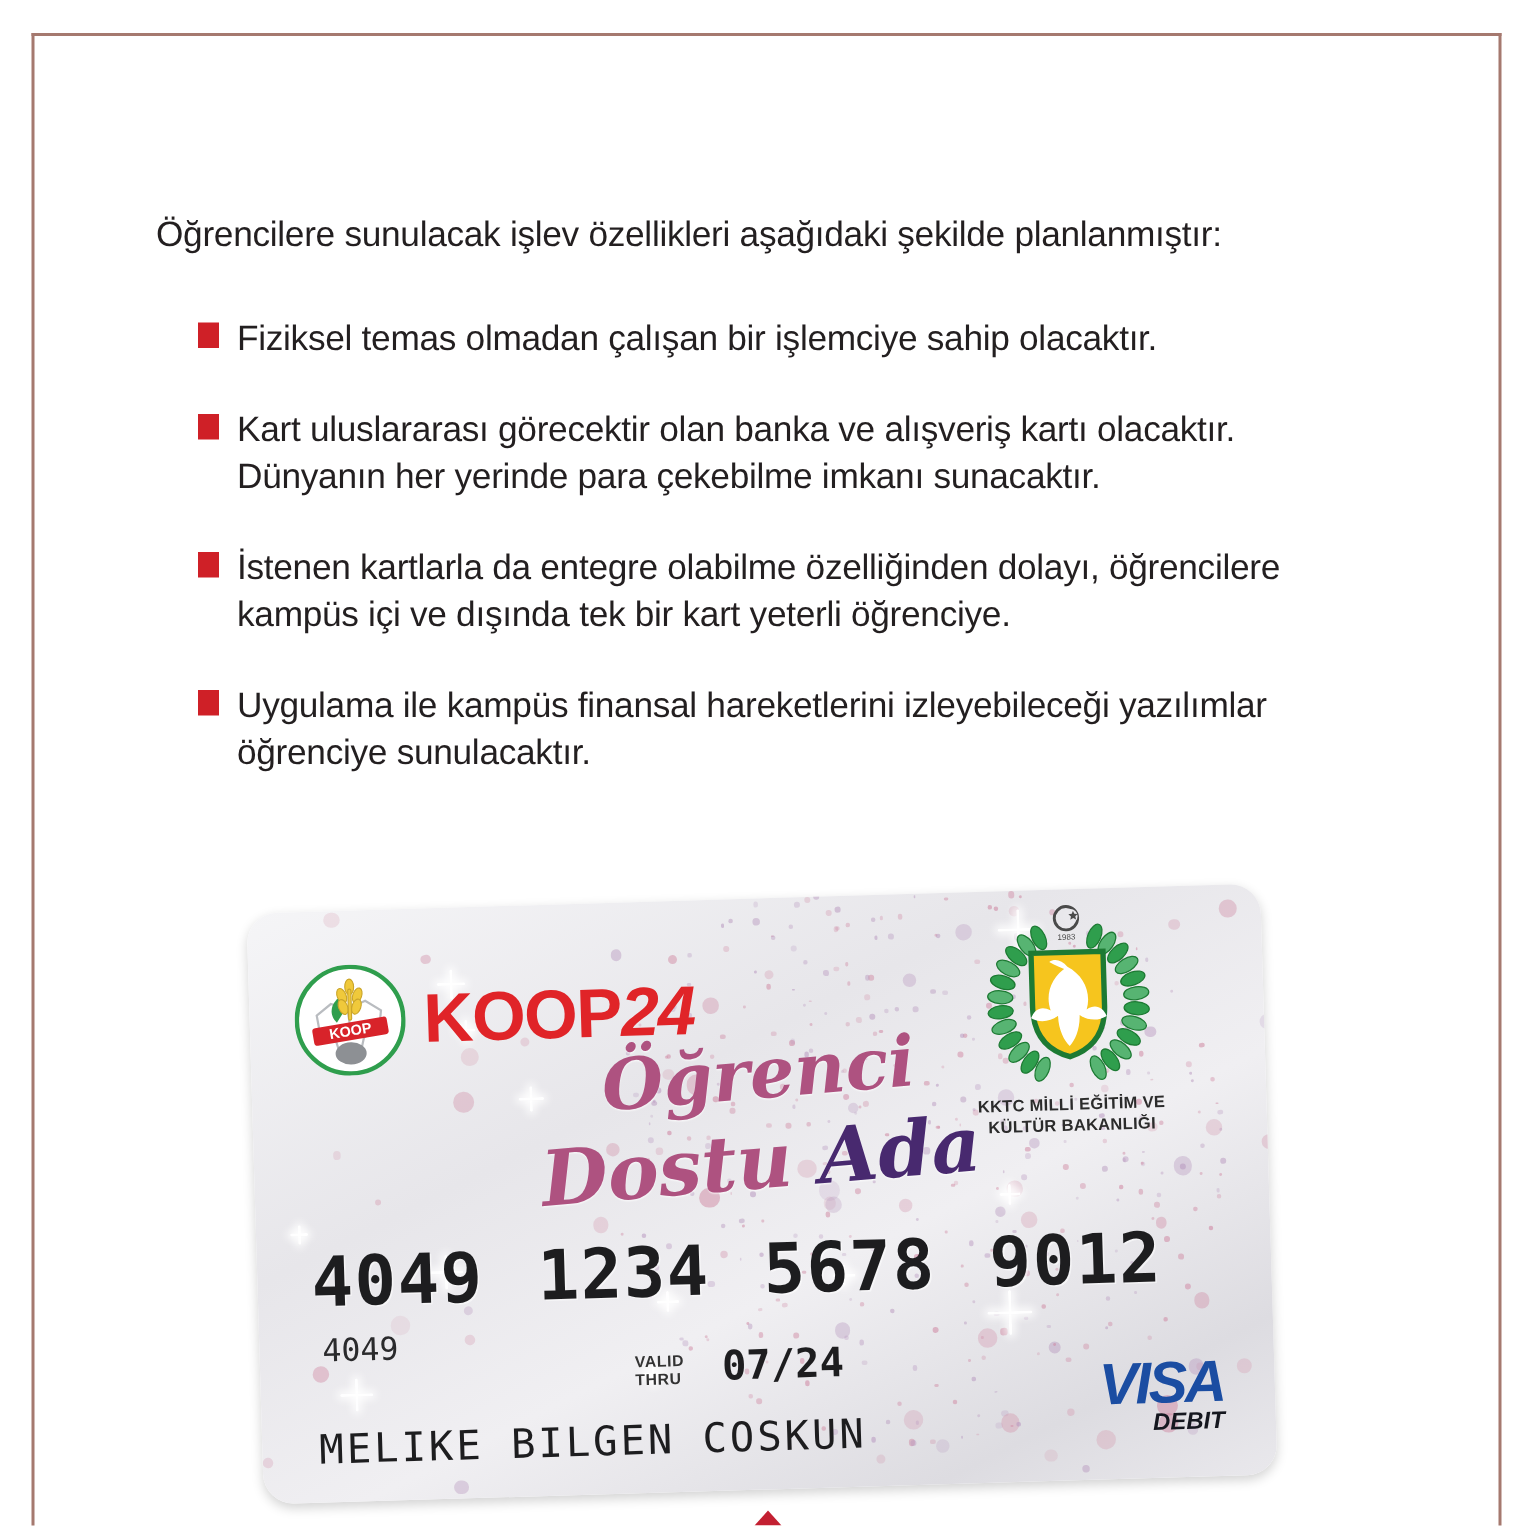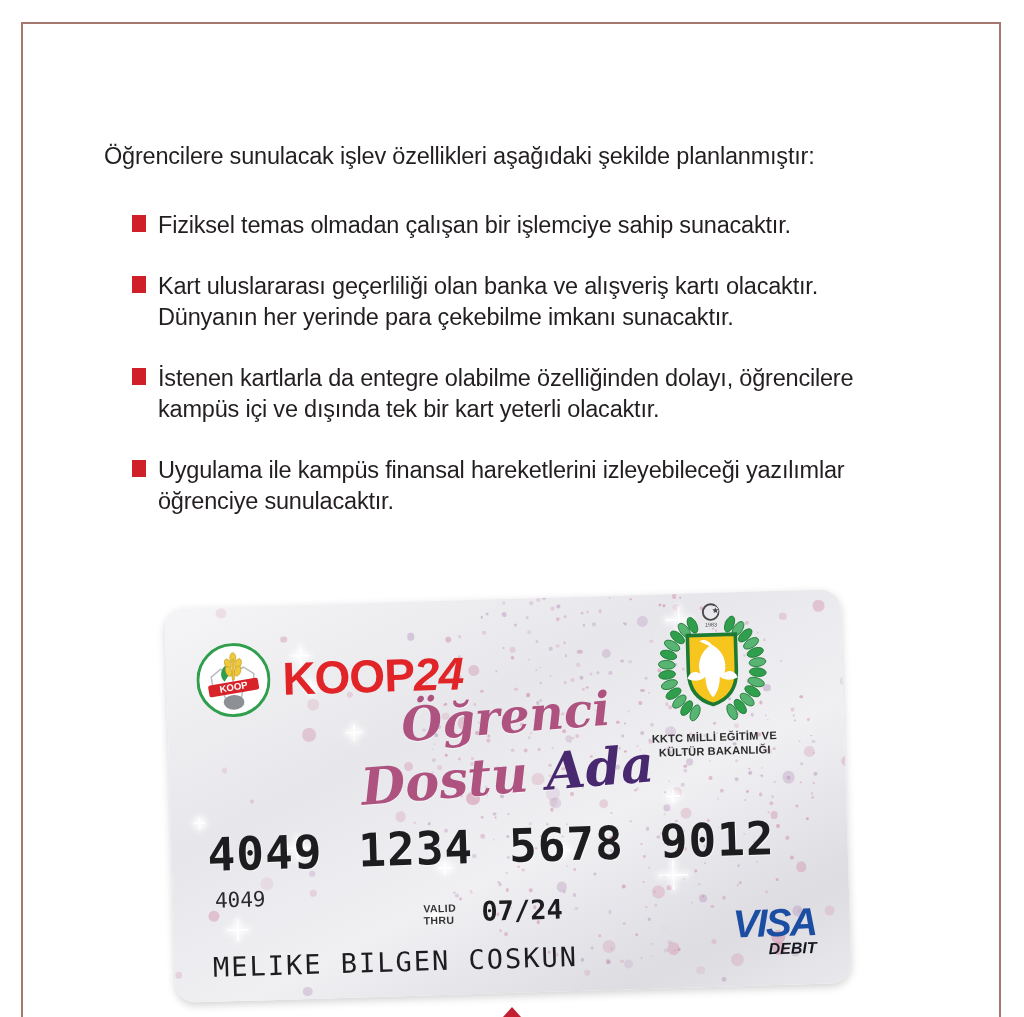--- a/index.html
+++ b/index.html
@@ -115,29 +115,29 @@
 </head>
 <body>
 
 <div class="frame"></div>
 
 <div class="content">
   <p class="page-title">Öğrencilere sunulacak işlev özellikleri aşağıdaki şekilde planlanmıştır:</p>
   <ul class="features">
     <li>
       <span class="bullet-square"></span>
-      <span>Fiziksel temas olmadan çalışan bir işlemciye sahip sunacaktır.</span>
+      <span>Fiziksel temas olmadan çalışan bir işlemciye sahip olacaktır.</span>
     </li>
     <li>
       <span class="bullet-square"></span>
-      <span>Kart uluslararası geçerliliği olan banka ve alışveriş kartı olacaktır. Dünyanın her yerinde para çekebilme imkanı sunacaktır.</span>
+      <span>Kart uluslararası görecektir olan banka ve alışveriş kartı olacaktır. Dünyanın her yerinde para çekebilme imkanı sunacaktır.</span>
     </li>
     <li>
       <span class="bullet-square"></span>
-      <span>İstenen kartlarla da entegre olabilme özelliğinden dolayı, öğrencilere kampüs içi ve dışında tek bir kart yeterli olacaktır.</span>
+      <span>İstenen kartlarla da entegre olabilme özelliğinden dolayı, öğrencilere kampüs içi ve dışında tek bir kart yeterli öğrenciye.</span>
     </li>
     <li>
       <span class="bullet-square"></span>
       <span>Uygulama ile kampüs finansal hareketlerini izleyebileceği yazılımlar öğrenciye sunulacaktır.</span>
     </li>
   </ul>
 </div>
 
 <div class="card">
   <div>

